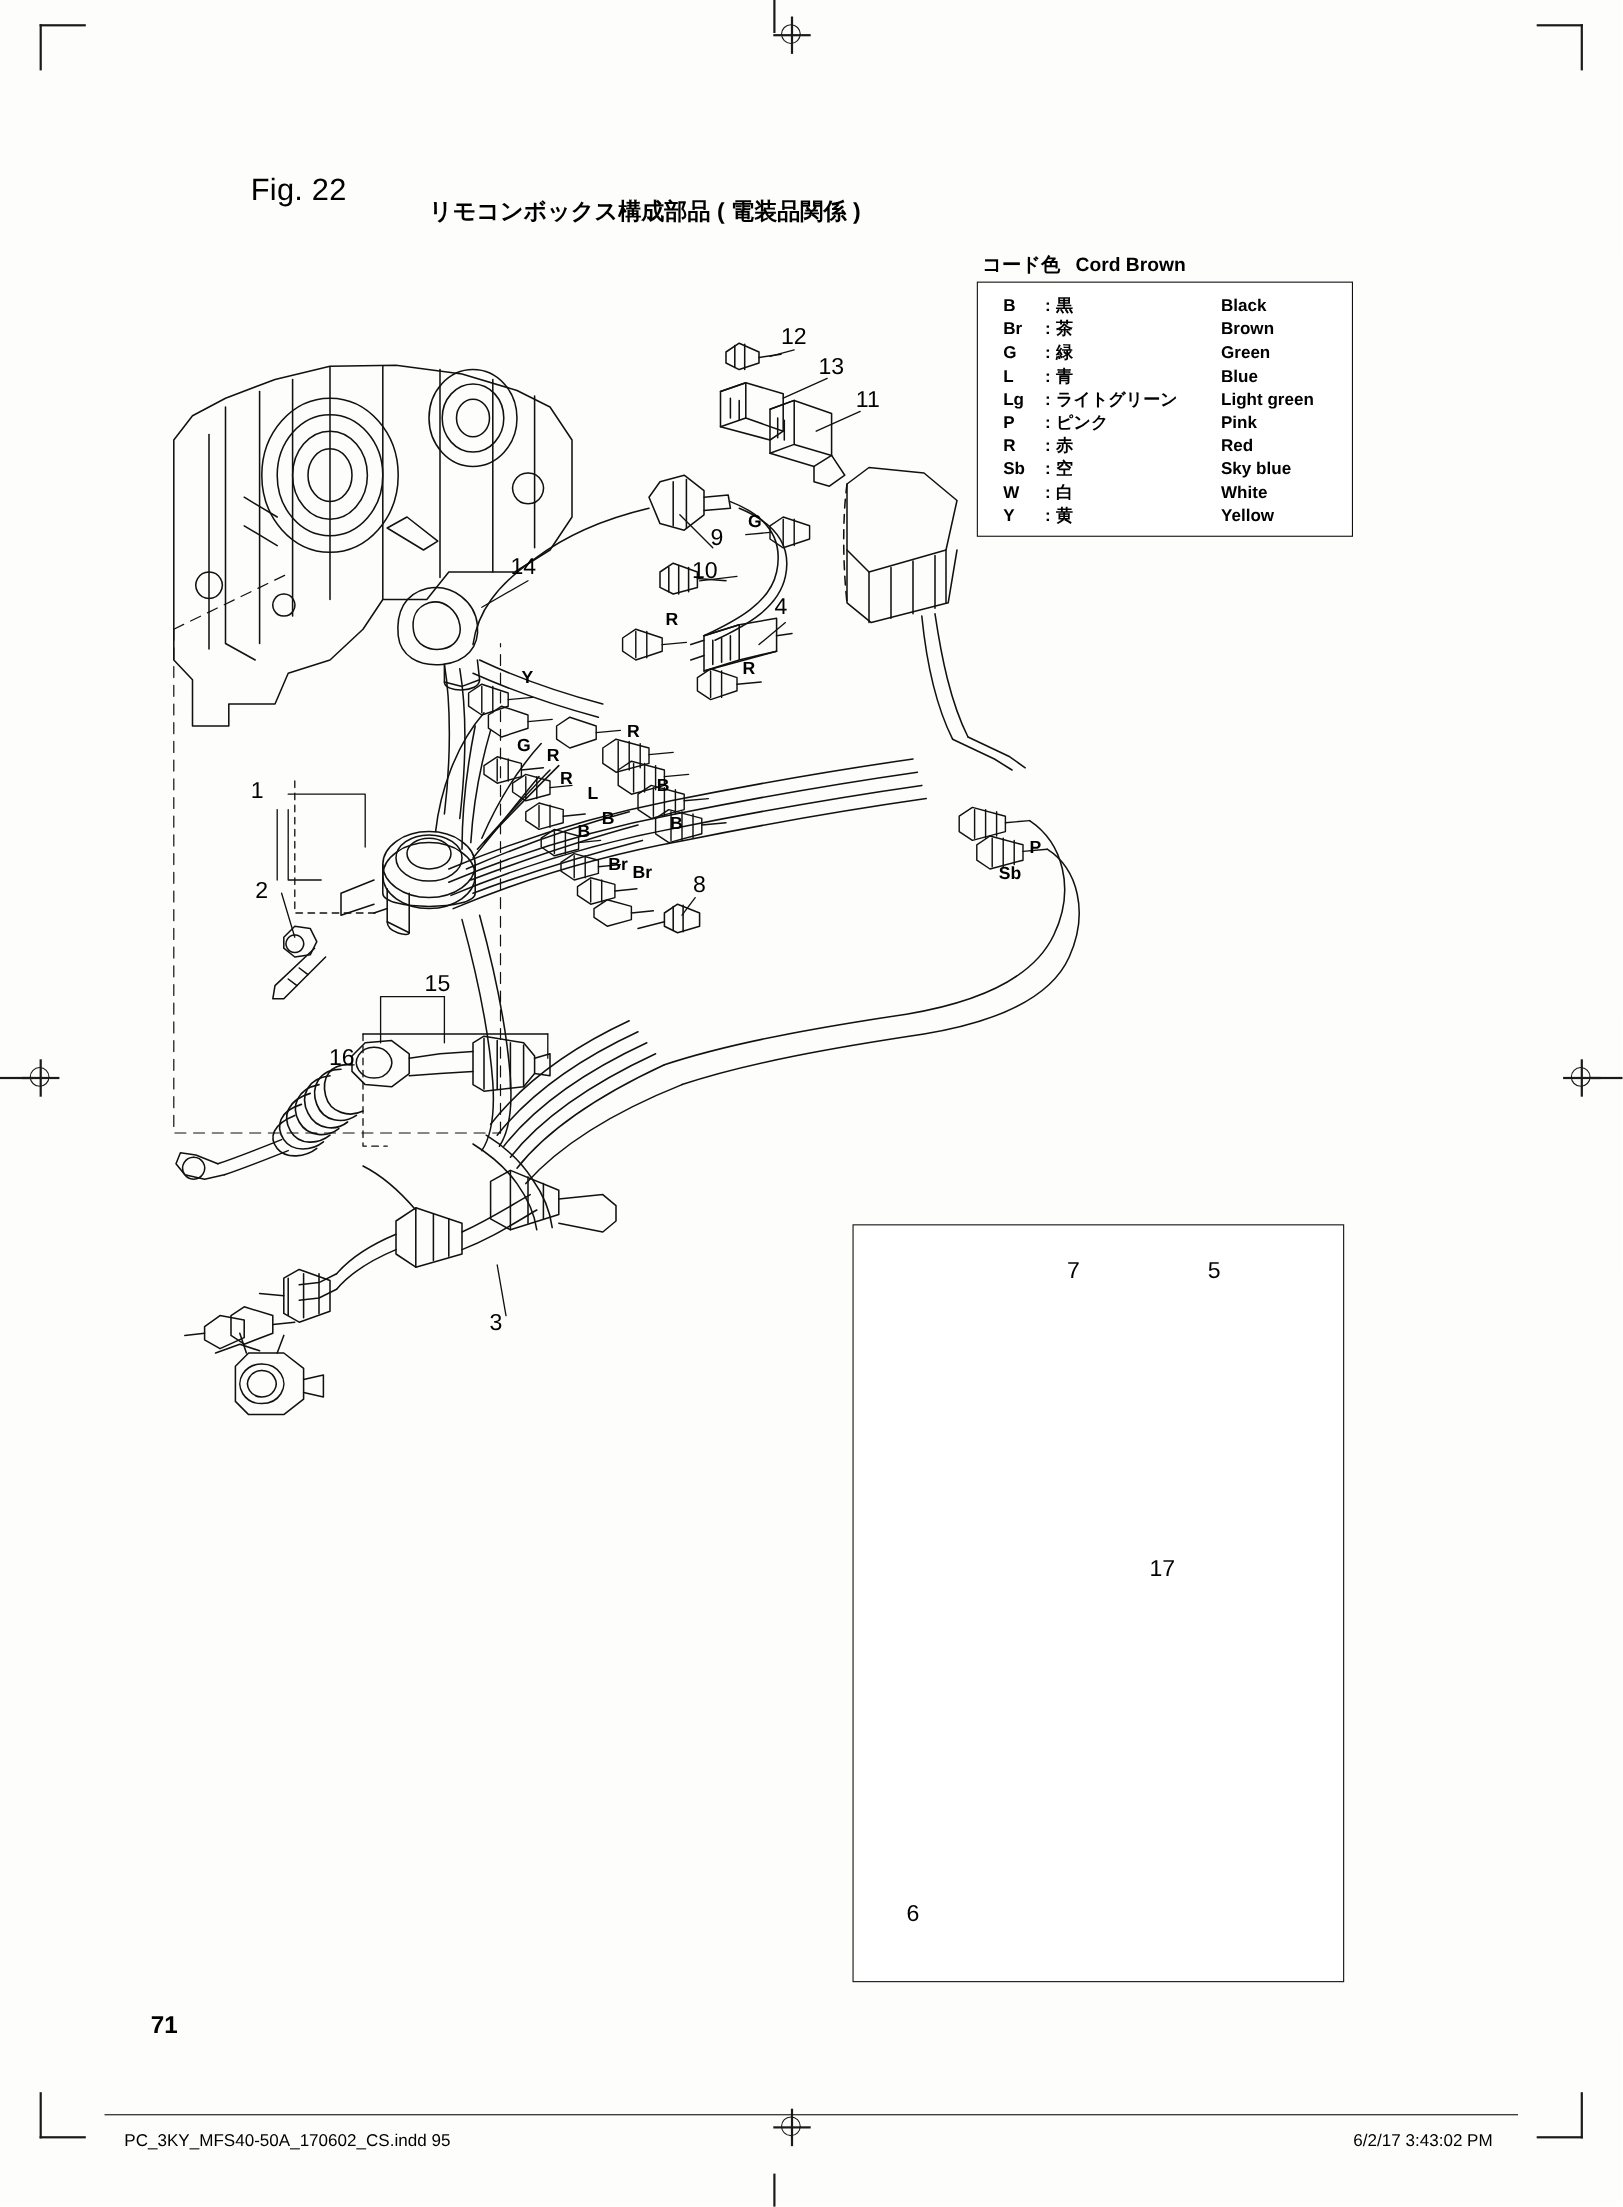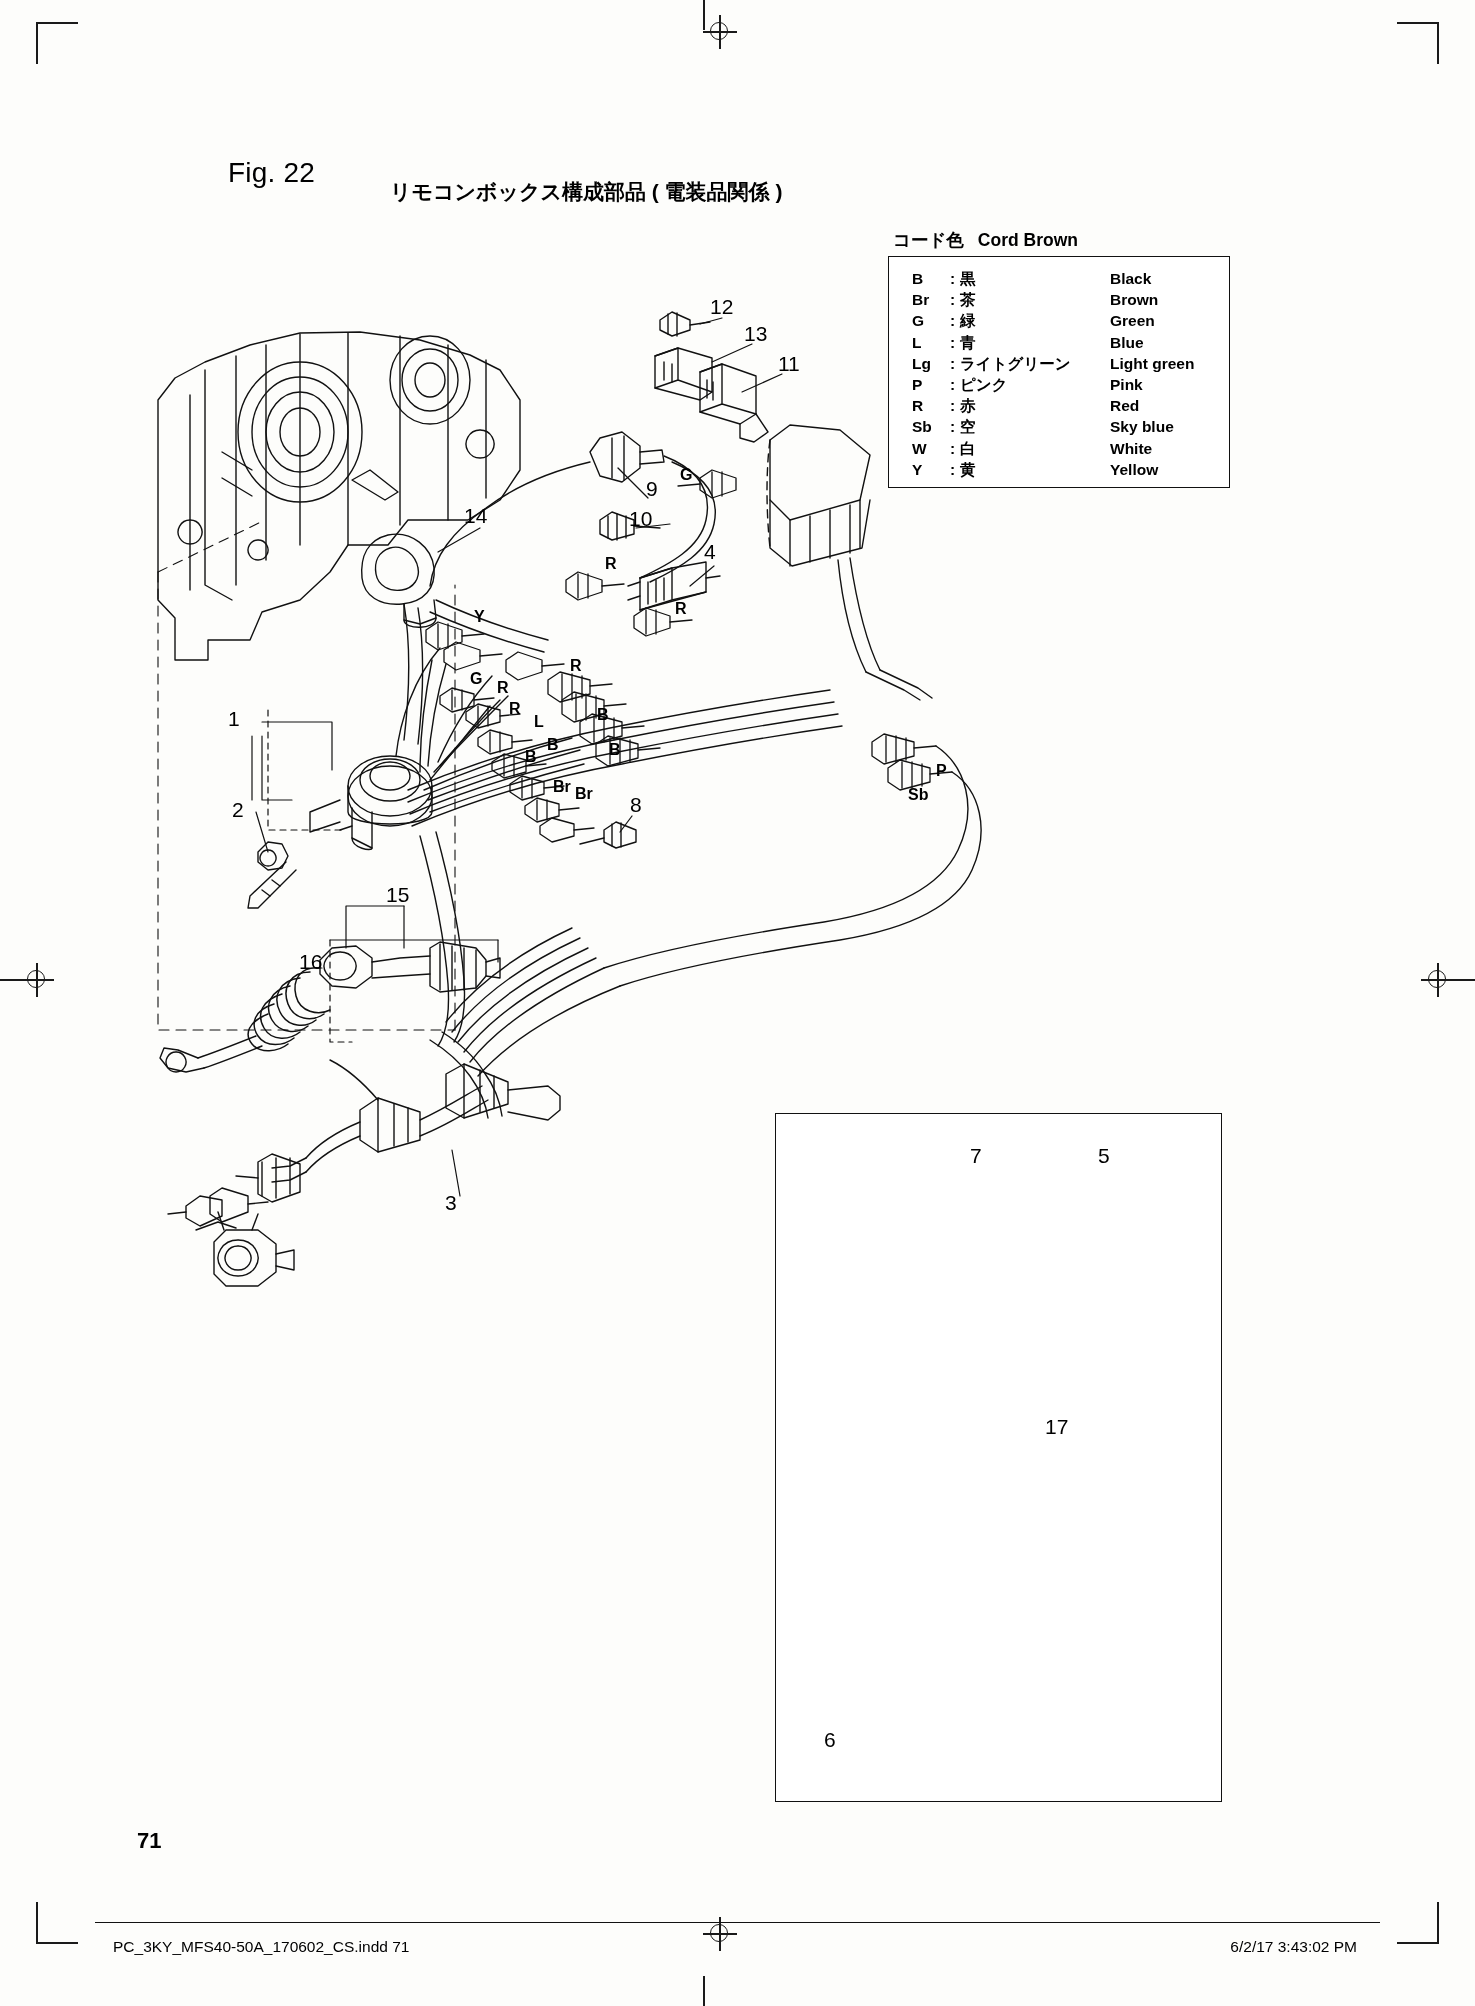--- a/index.html
+++ b/index.html
@@ -686,16 +686,16 @@
   <div class="codelabel" style="left:525px; top:748px;">B</div>
   <div class="codelabel" style="left:547px; top:736px;">B</div>
   <div class="codelabel" style="left:609px; top:741px;">B</div>
   <div class="codelabel" style="left:553px; top:778px;">Br</div>
   <div class="codelabel" style="left:575px; top:785px;">Br</div>
   <div class="codelabel" style="left:936px; top:762px;">P</div>
   <div class="codelabel" style="left:908px; top:786px;">Sb</div>
 
   <div class="pageno">71</div>
   <div class="footrule"></div>
-  <div class="footfile">PC_3KY_MFS40-50A_170602_CS.indd   71</div>
+  <div class="footfile">PC_3KY_MFS40-50A_170602_CS.indd   95</div>
   <div class="foottime">6/2/17   3:43:02 PM</div>
 
 </div>
 
 </body></html>

